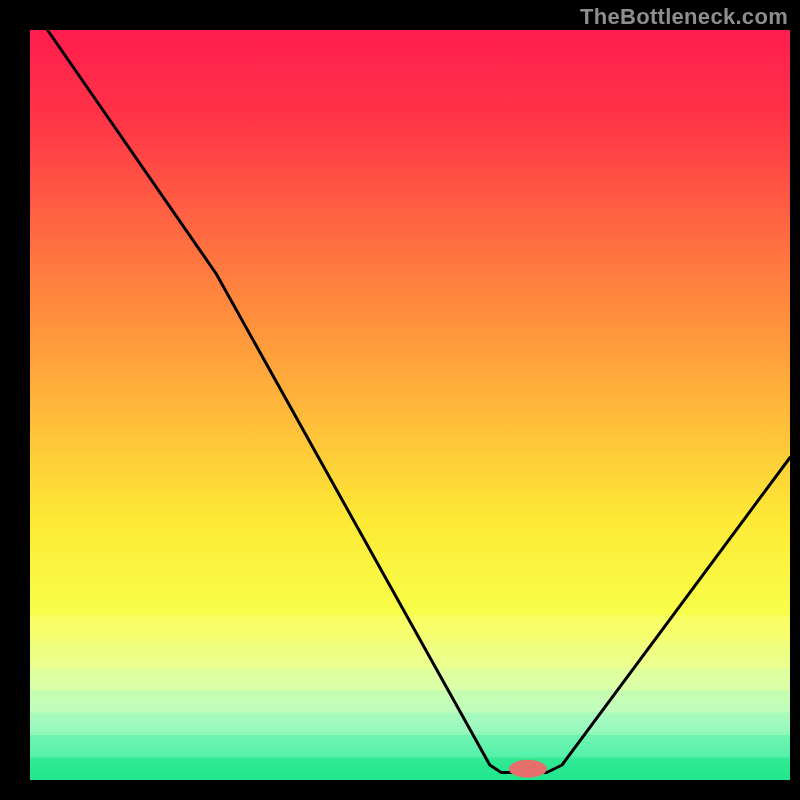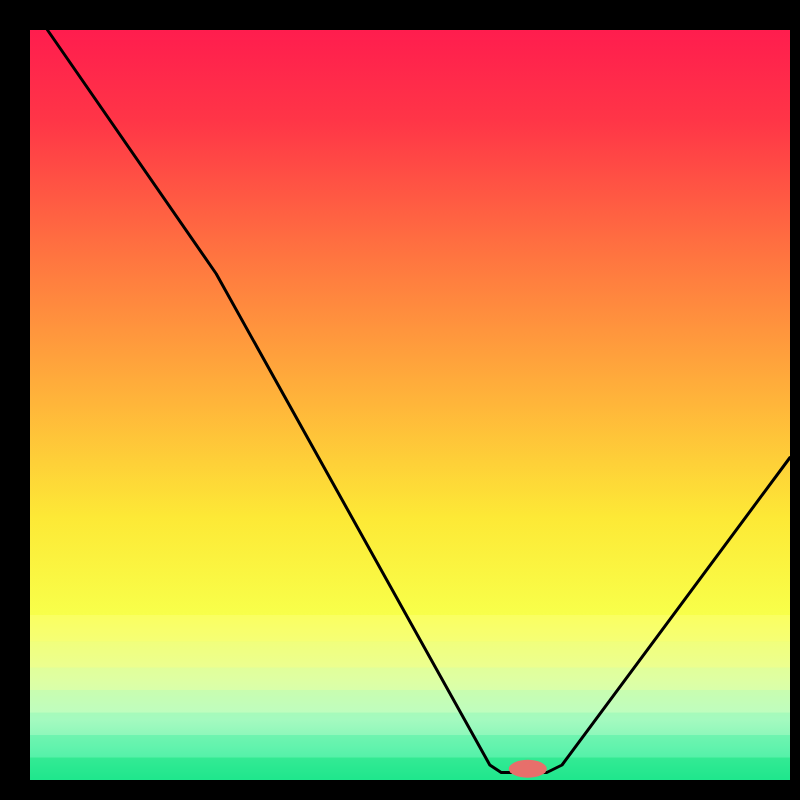--- a/index.html
+++ b/index.html
@@ -56,13 +56,14 @@
       <rect x="30" y="615" width="760" height="26.25" fill="rgba(255,255,140,0.35)"></rect>
       <rect x="30" y="641.25" width="760" height="26.25" fill="rgba(240,255,160,0.35)"></rect>
       <rect x="30" y="667.5" width="760" height="22.5" fill="rgba(210,255,190,0.35)"></rect>
       <rect x="30" y="690" width="760" height="22.5" fill="rgba(170,250,200,0.40)"></rect>
       <rect x="30" y="712.5" width="760" height="22.5" fill="rgba(120,245,190,0.45)"></rect>
       <rect x="30" y="735" width="760" height="22.5" fill="rgba(70,238,170,0.55)"></rect>
       <rect x="30" y="757.5" width="760" height="22.5" fill="rgba(30,230,140,0.70)"></rect>
       <path d="M 47.480000000000004 30 L 216.2 273.74999999999994 L 489.8 765 L 501.2 772.5 L 546.8000000000001 772.5 L 562 765 L 790 457.5" fill="none" stroke="#000000" stroke-width="3" stroke-linejoin="round" stroke-linecap="round"></path>
       <ellipse cx="527.8" cy="768.75" rx="19" ry="9" fill="#e76f6b"></ellipse>
     </svg>
+  <div class="watermark">TheBottleneck.com</div>
 </div>
 
 </body></html>

